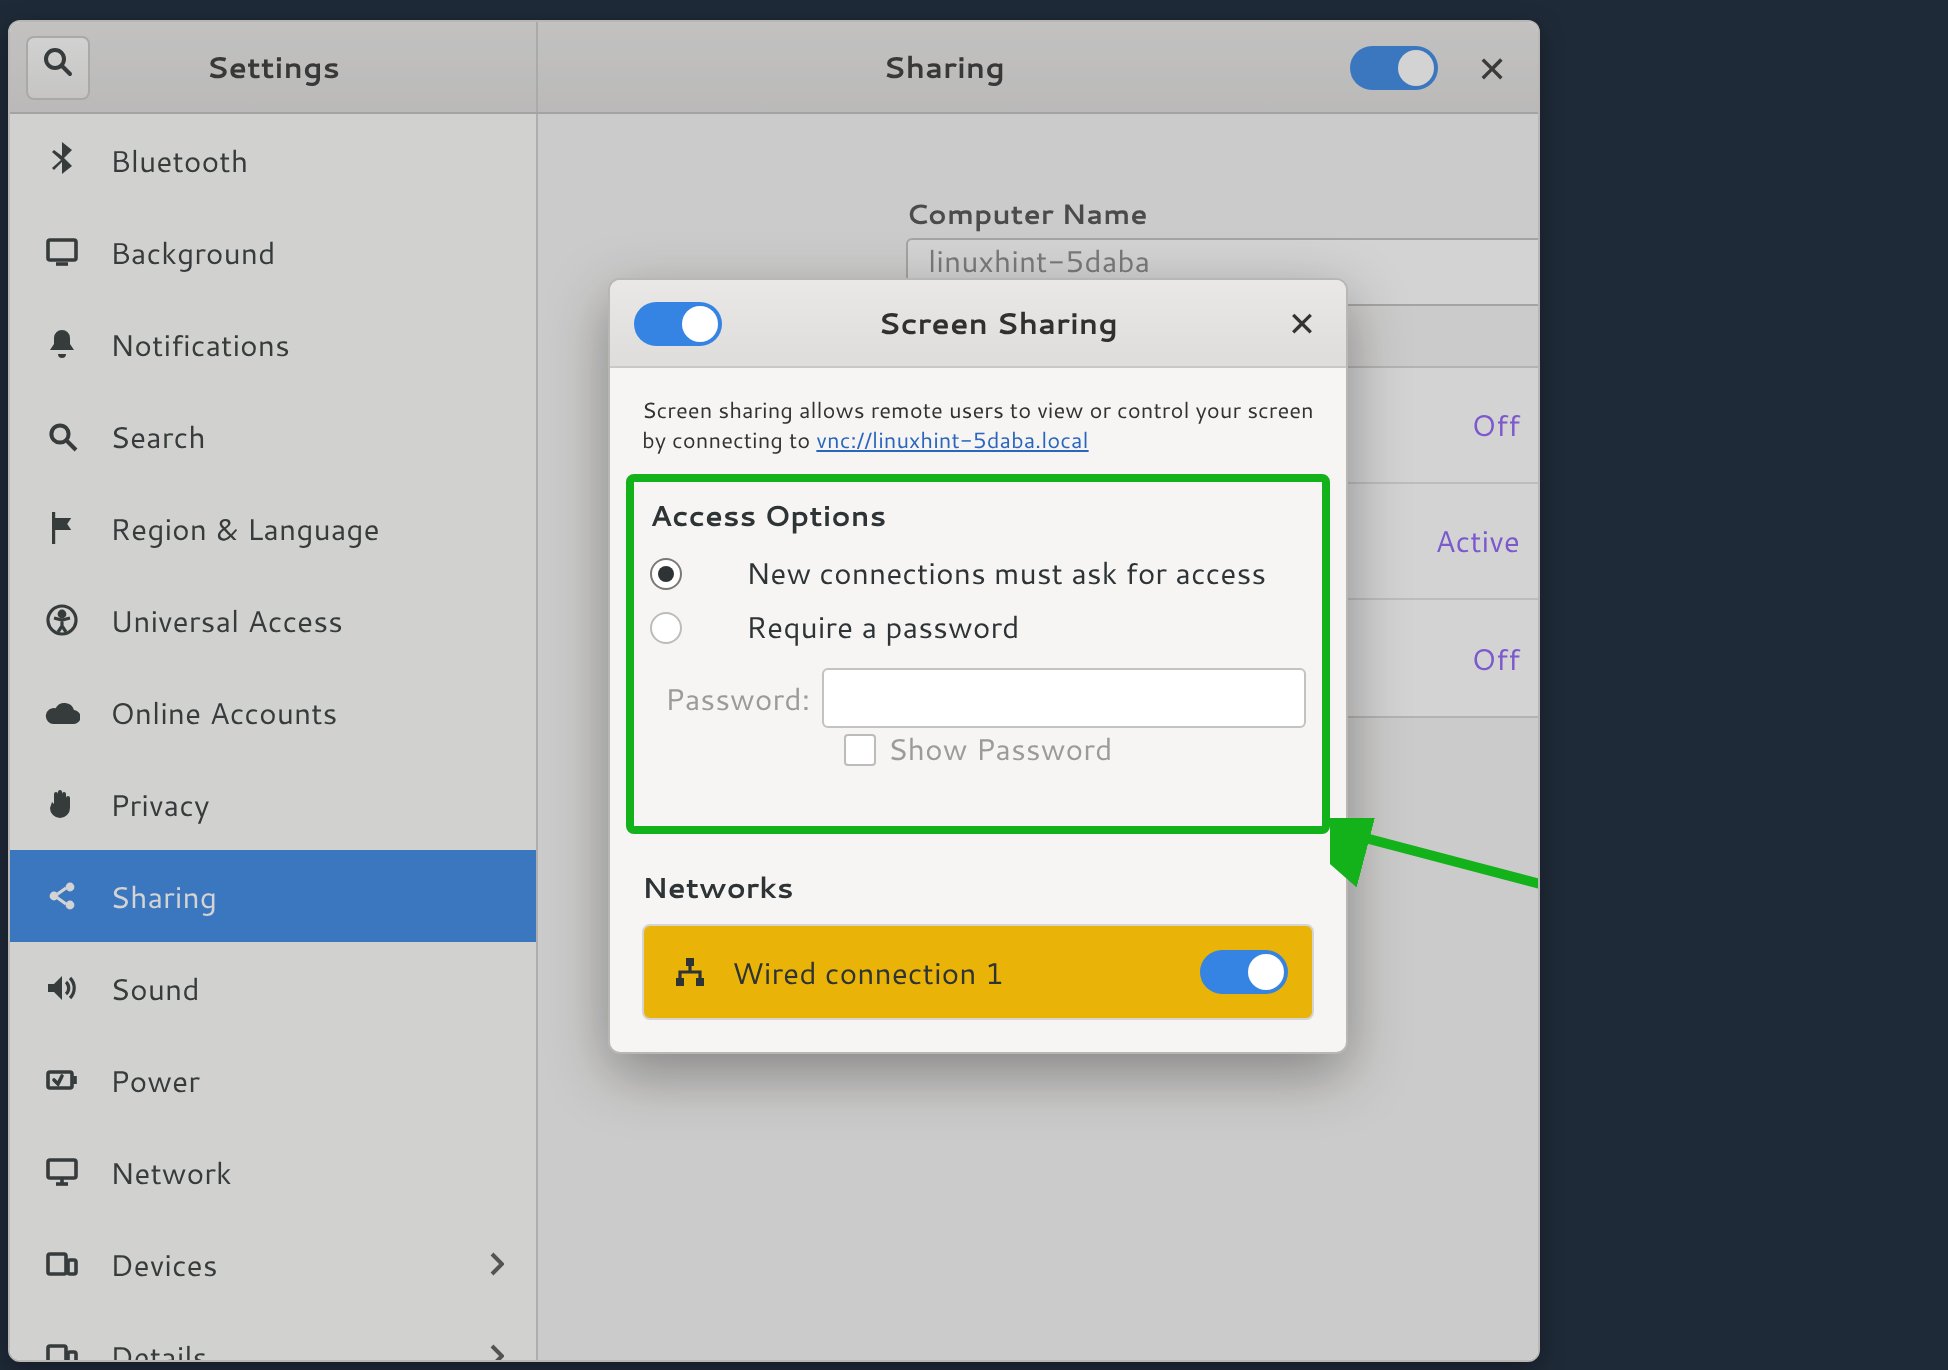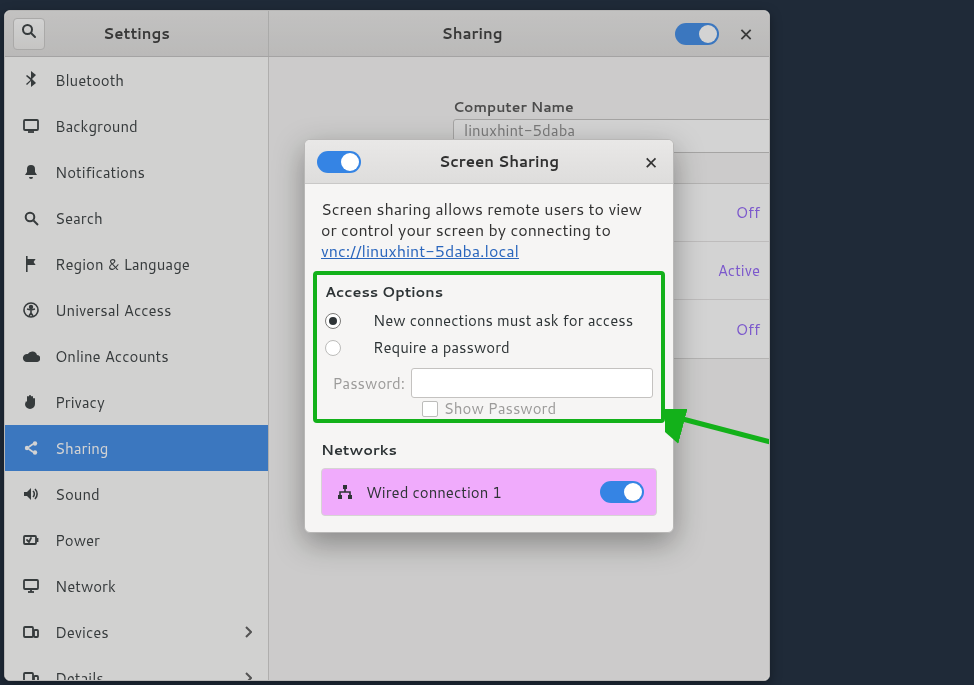--- a/index.html
+++ b/index.html
@@ -220,21 +220,21 @@
     align-items: center;
     justify-content: center;
     cursor: pointer;
     font-size: 17px;
     color: #333;
   }
   .dialog-body {
     padding: 14px 16px 16px 16px;
   }
   .desc {
-    font-size: 16px;
+    font-size: 11px;
     color: #323232;
     line-height: 1.32;
   }
   .desc a { color: #2a66bd; text-decoration: underline; cursor: pointer; }
   .check-row {
     display: flex;
     align-items: center;
     margin-top: 14px;
     cursor: pointer;
   }
@@ -259,21 +259,21 @@
   }
   .chk.unchecked-mute {
     border-color:#bcbcba;
   }
   .access-box {
     border: 4px solid #13b11a;
     border-radius: 4px;
     margin-top: 10px;
     margin-left: -8px;
     margin-right: -8px;
-    padding: 6px 8px 0 8px;
+    padding: 6px 8px 28px 8px;
   }
   .group-title {
     font-weight: 700;
     font-size: 14.5px;
     margin-bottom: 8px;
   }
   .radio-row {
     display: flex;
     align-items: center;
     margin: 6px 0;
@@ -301,21 +301,21 @@
     border:1px solid #c4c2c0; border-radius:3px; background:#fff;
   }
   .showpw-row {
     display:flex; align-items:center; justify-content:center;
     color:#9c9b9a;
   }
   .net-title { font-weight:700; font-size:14.5px; margin:16px 0 8px 0; }
   .net-row {
     border:1px solid #d6d4d3;
     border-radius:4px;
-    background:#f0abfc;
+    background:#eab308;
     height:48px;
     display:flex; align-items:center;
     padding:0 12px;
   }
   .net-row .nicon { width:22px; display:flex; justify-content:center; margin-right:10px; }
   .net-row .nlabel { flex:1; }
   
   .arrow-svg {
     position: absolute;
     left: 660px;

